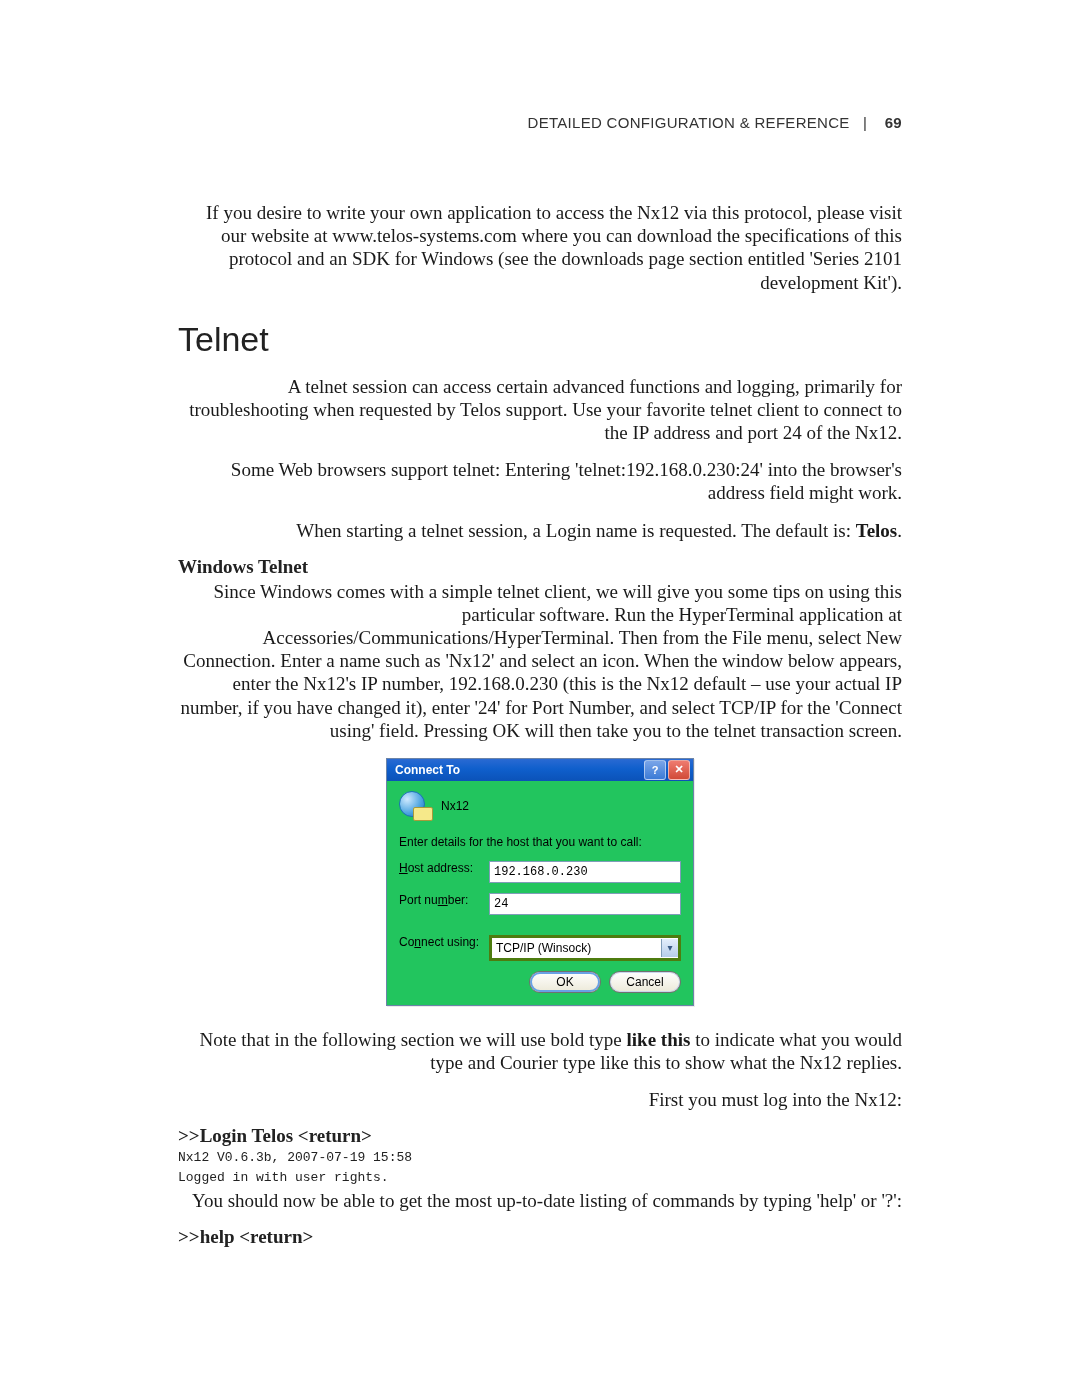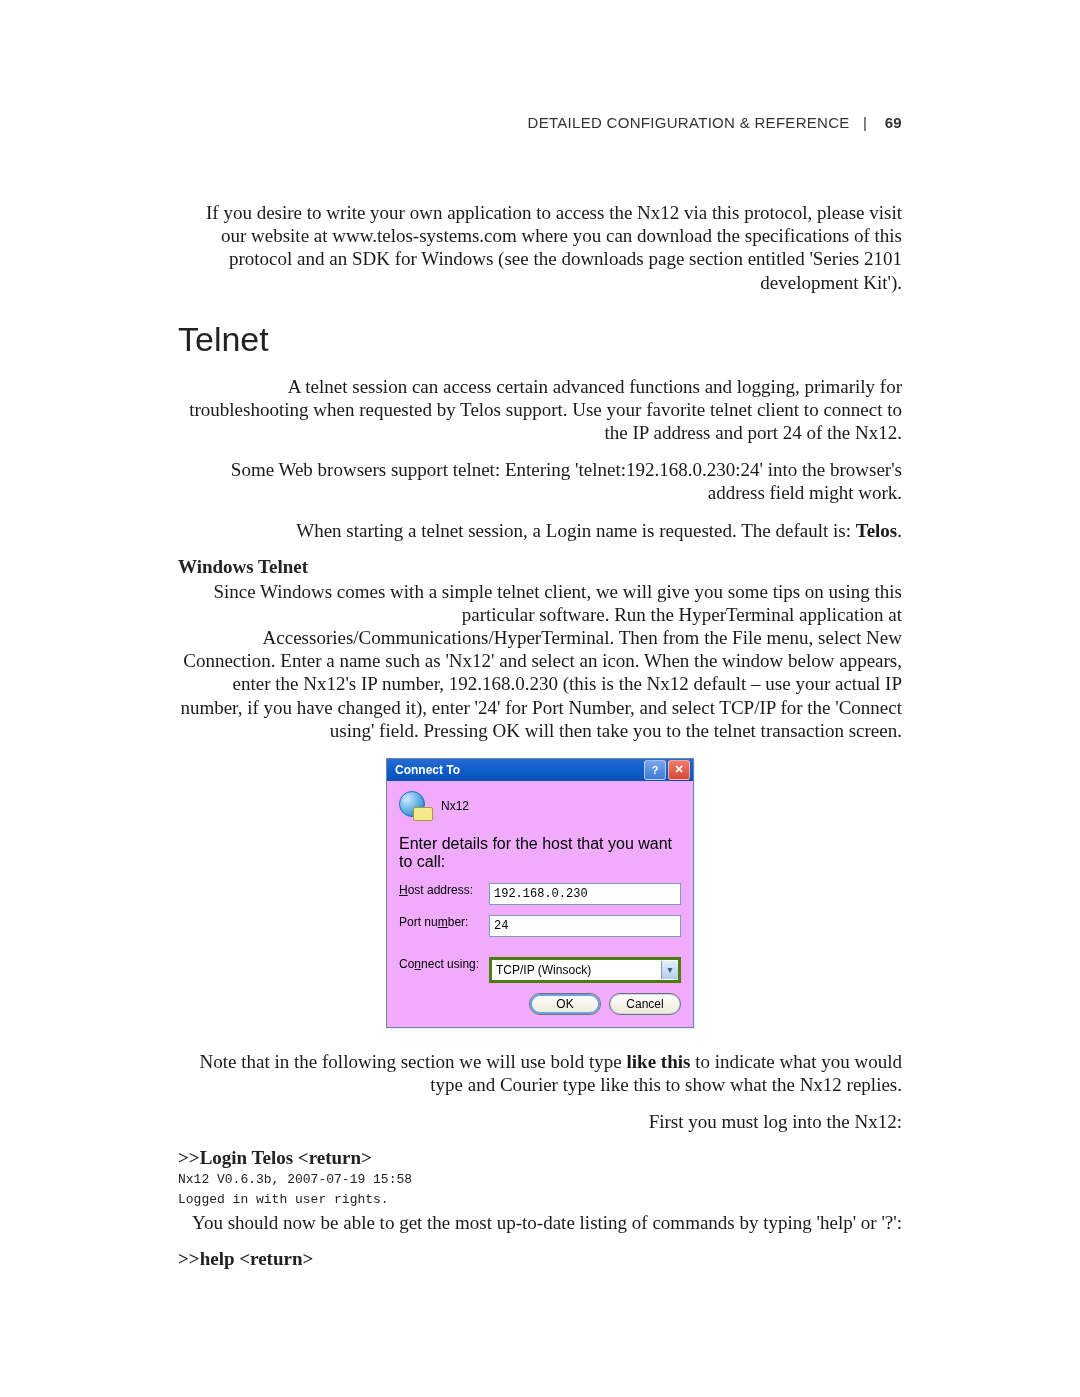--- a/index.html
+++ b/index.html
@@ -59,21 +59,21 @@
     margin: 6px 0 2px 0;
   }
   
   .dialog-wrap {
     display: flex;
     justify-content: center;
     margin: 16px 0 22px 0;
   }
   .dialog {
     width: 306px;
-    background: #f0abfc;
+    background: #22c55e;
     border: 1px solid #6b84a8;
     box-shadow: 1px 1px 0 rgba(0,0,0,0.08);
     font-family: Tahoma, Arial, sans-serif;
     font-size: 12px;
     color: #000;
   }
   .titlebar {
     height: 22px;
     background: linear-gradient(to bottom, #2a6ad3 0%, #0f5fcc 45%, #0b52b8 100%);
     display: flex;
@@ -105,21 +105,21 @@
     position:absolute; top:0; left:0;
   }
   .conn-icon .phone {
     width: 18px; height: 12px;
     background: #f6e98a;
     border:1px solid #a89a3a;
     border-radius:2px;
     position:absolute; bottom:0; right:0;
   }
   .conn-label { font-size: 12px; }
-  .instr { font-size:16px; margin-bottom:12px; }
+  .instr { font-size:12px; margin-bottom:12px; }
   .form-row { display:flex; margin-bottom:10px; gap:8px; }
   .form-row label { width: 82px; font-size:12px; }
   .form-row label .ul { text-decoration: underline; }
   .tinput {
     flex:1; height:18px; border:1px solid #7f9db9; background:#fff;
     padding: 1px 4px; font-family: Liberation Mono, monospace; font-size:12px;
     box-sizing: content-box;
   }
   .tselect {
     flex:1; display:flex; align-items:center; justify-content:space-between;

